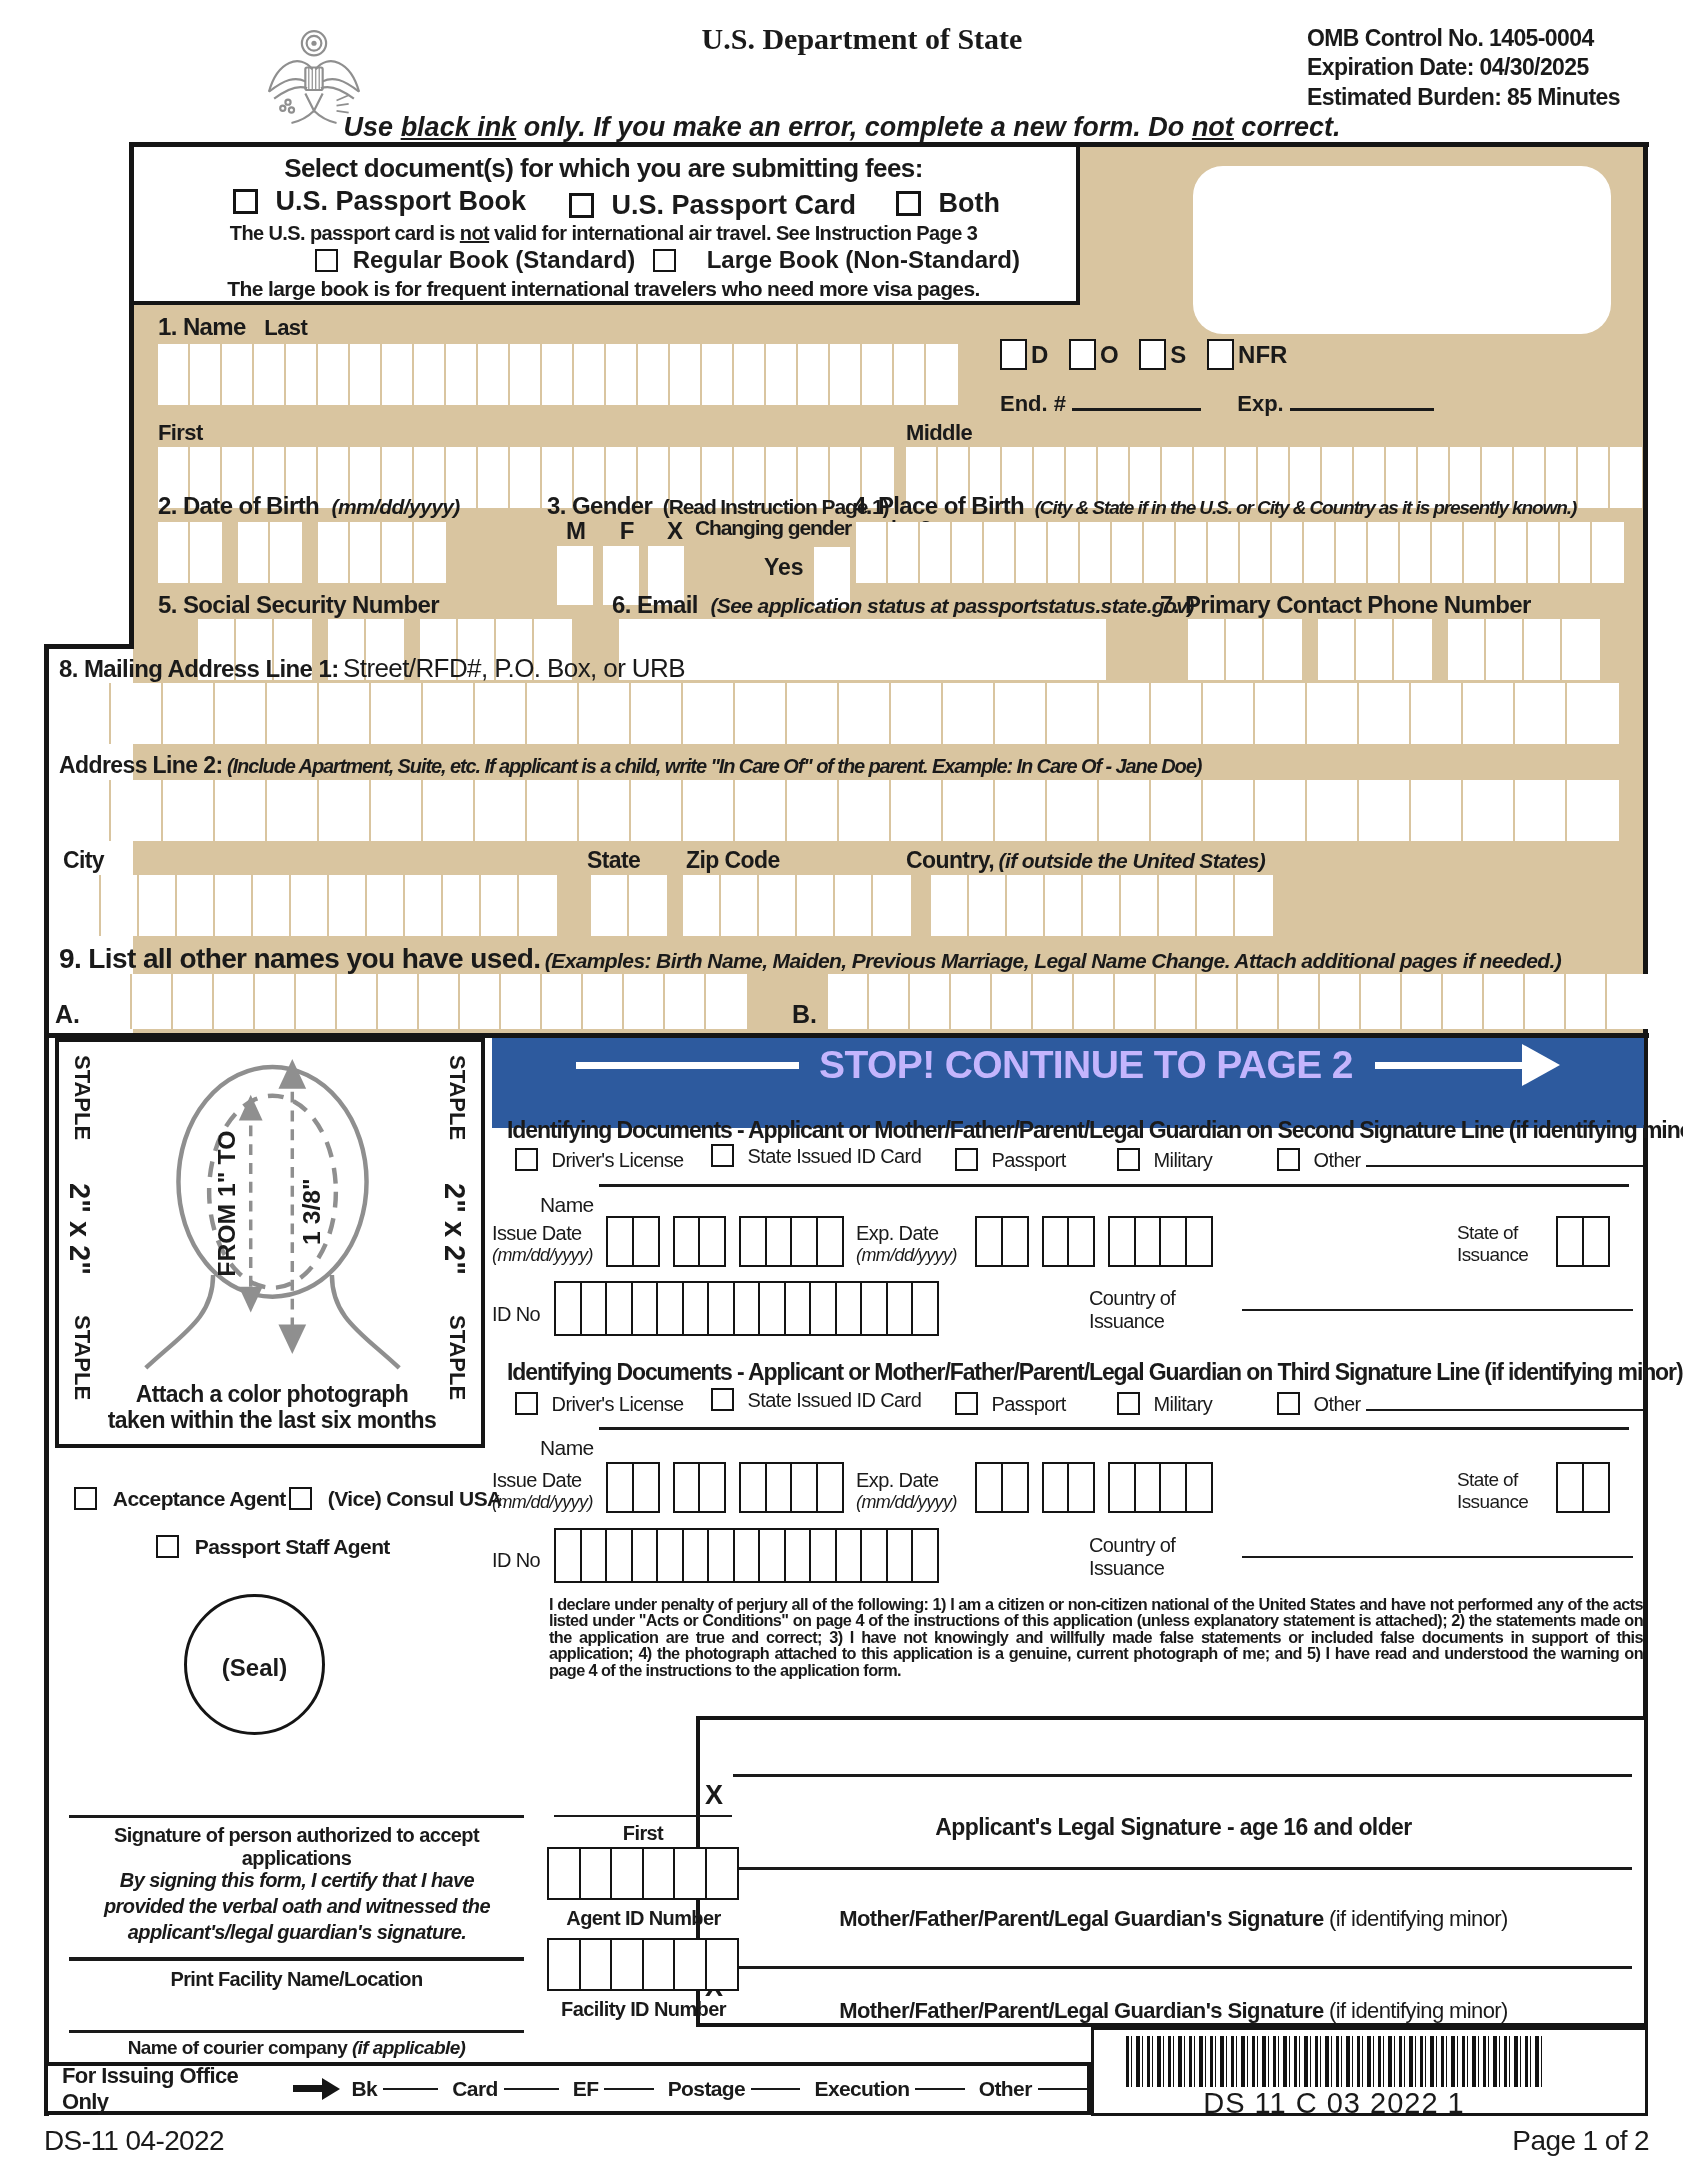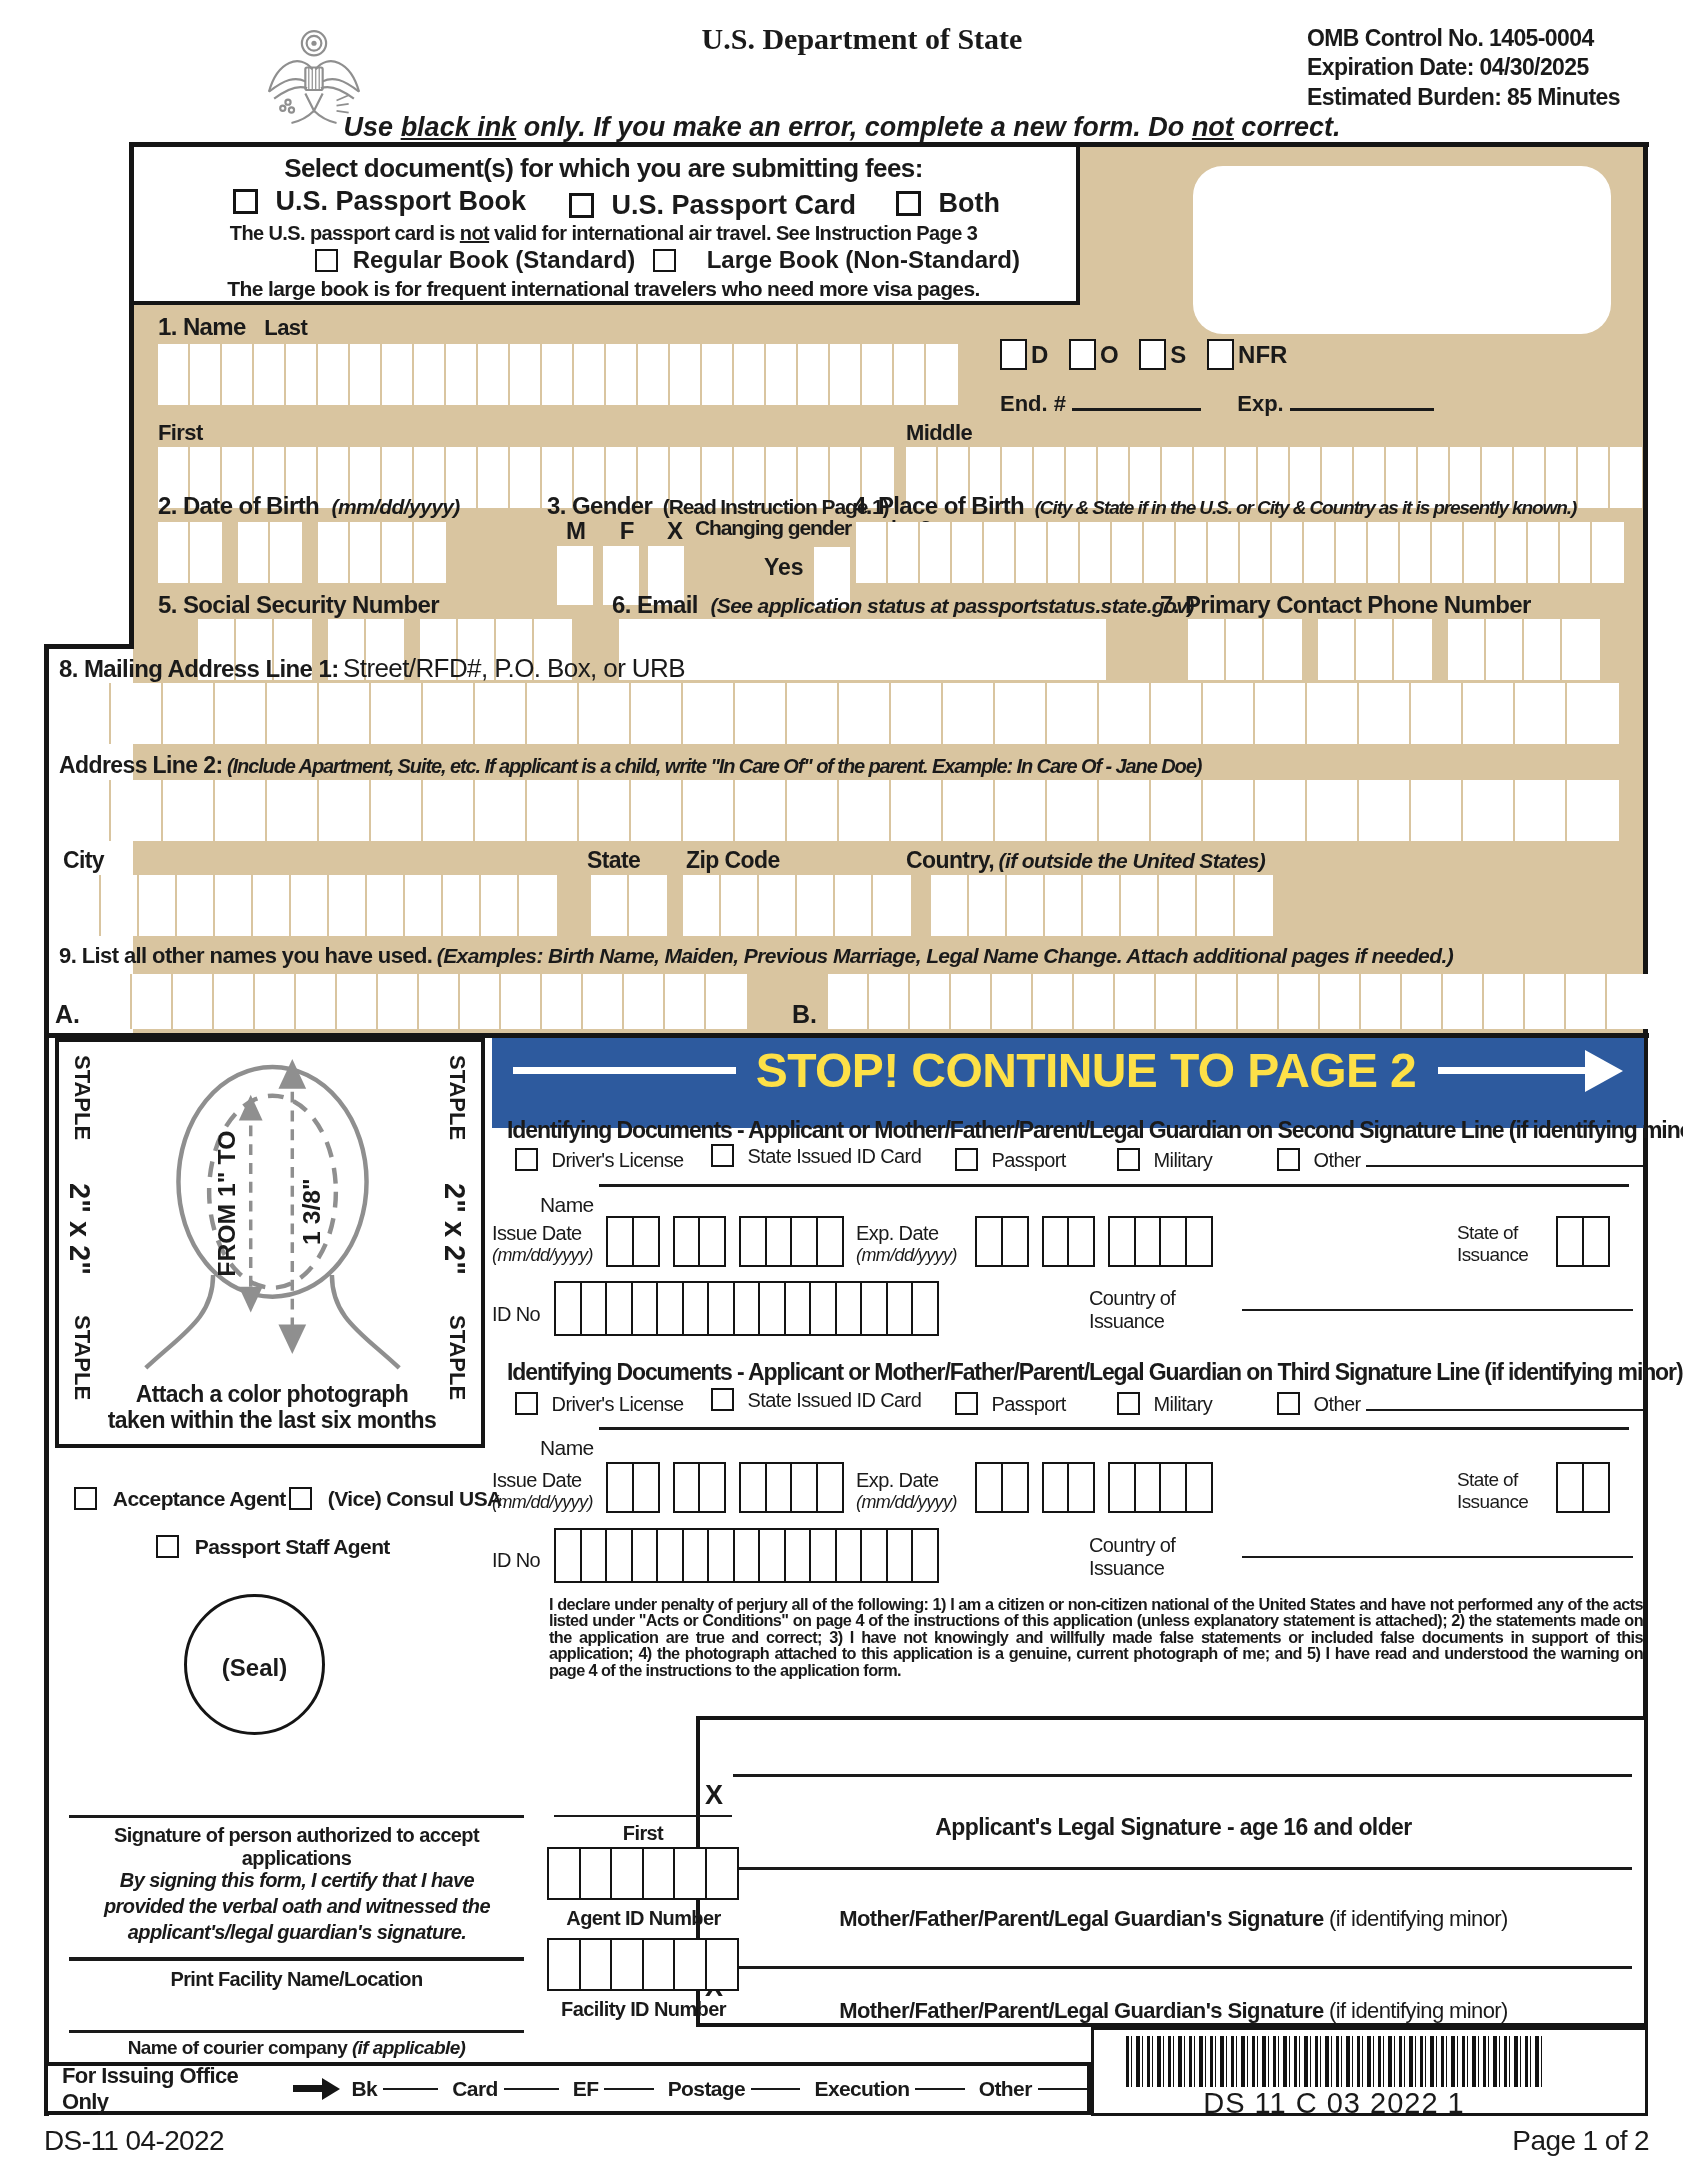--- a/index.html
+++ b/index.html
@@ -471,21 +471,21 @@
         <div class="c"></div>
         <div class="c"></div>
         <div class="c"></div>
         <div class="c"></div>
         <div class="c"></div>
         <div class="c"></div>
       </div>
     </div>
 
   <div class="abs nw" style="left:59px;top:943px">
-    <span class="b cond" style="font-size:22px">9.  List all other names you have used.</span>
+    <span class="b cond" style="font-size:28px">9.  List all other names you have used.</span>
     <span class="b i cond" style="font-size:21px"> (Examples: Birth Name, Maiden, Previous Marriage, Legal Name Change.  Attach additional  pages if needed.)</span>
   </div>
   <div class="abs b" style="left:55px;top:1000px;font-size:25px">A.</div>
   <div class="abs boxrow tanrow cw41" style="left:91px;top:974px">
       <div class="bgroup">
         <div class="c"></div>
         <div class="c"></div>
         <div class="c"></div>
         <div class="c"></div>
         <div class="c"></div>
@@ -574,21 +574,21 @@
   <div class="abs nw" style="left:156px;top:1535px;font-size:21px">
     <span class="cb2"></span>
     <span class="b cond" style="margin-left:10px">Passport Staff Agent</span>
   </div>
 
   <div class="abs b ctr" style="left:184px;top:1594px;width:141px;height:141px;border:3px solid #151515;border-radius:50%;line-height:141px;font-size:24px;box-sizing:border-box">(Seal)</div>
 
   <div class="abs banner" style="left:492px;top:1038px;width:1152px;height:90px">
     <div style="display:flex;align-items:center;justify-content:center;padding-top:5px">
       <span class="wbar" style="width:223px;margin-right:20px"></span>
-      <span class="b cond" style="color:#fde047;font-size:48px">STOP! CONTINUE TO PAGE 2</span>
+      <span class="b cond" style="color:#c4b5fd;font-size:39px">STOP! CONTINUE TO PAGE 2</span>
       <span class="wbar" style="width:149px;margin-left:22px"></span>
       <span class="stophead" style="margin-left:-2px"></span>
     </div>
   </div>
 
   <div class="abs b cond2 nw" style="left:507px;top:1117px;font-size:23px">Identifying Documents - Applicant or Mother/Father/Parent/Legal Guardian on Second Signature Line (if identifying minor)</div>
 
   <div class="abs nw" style="left:515px;top:1148px;font-size:20px">
     <span class="cb2"></span>
     <span class="cond" style="margin-left:8px">Driver's License</span>

